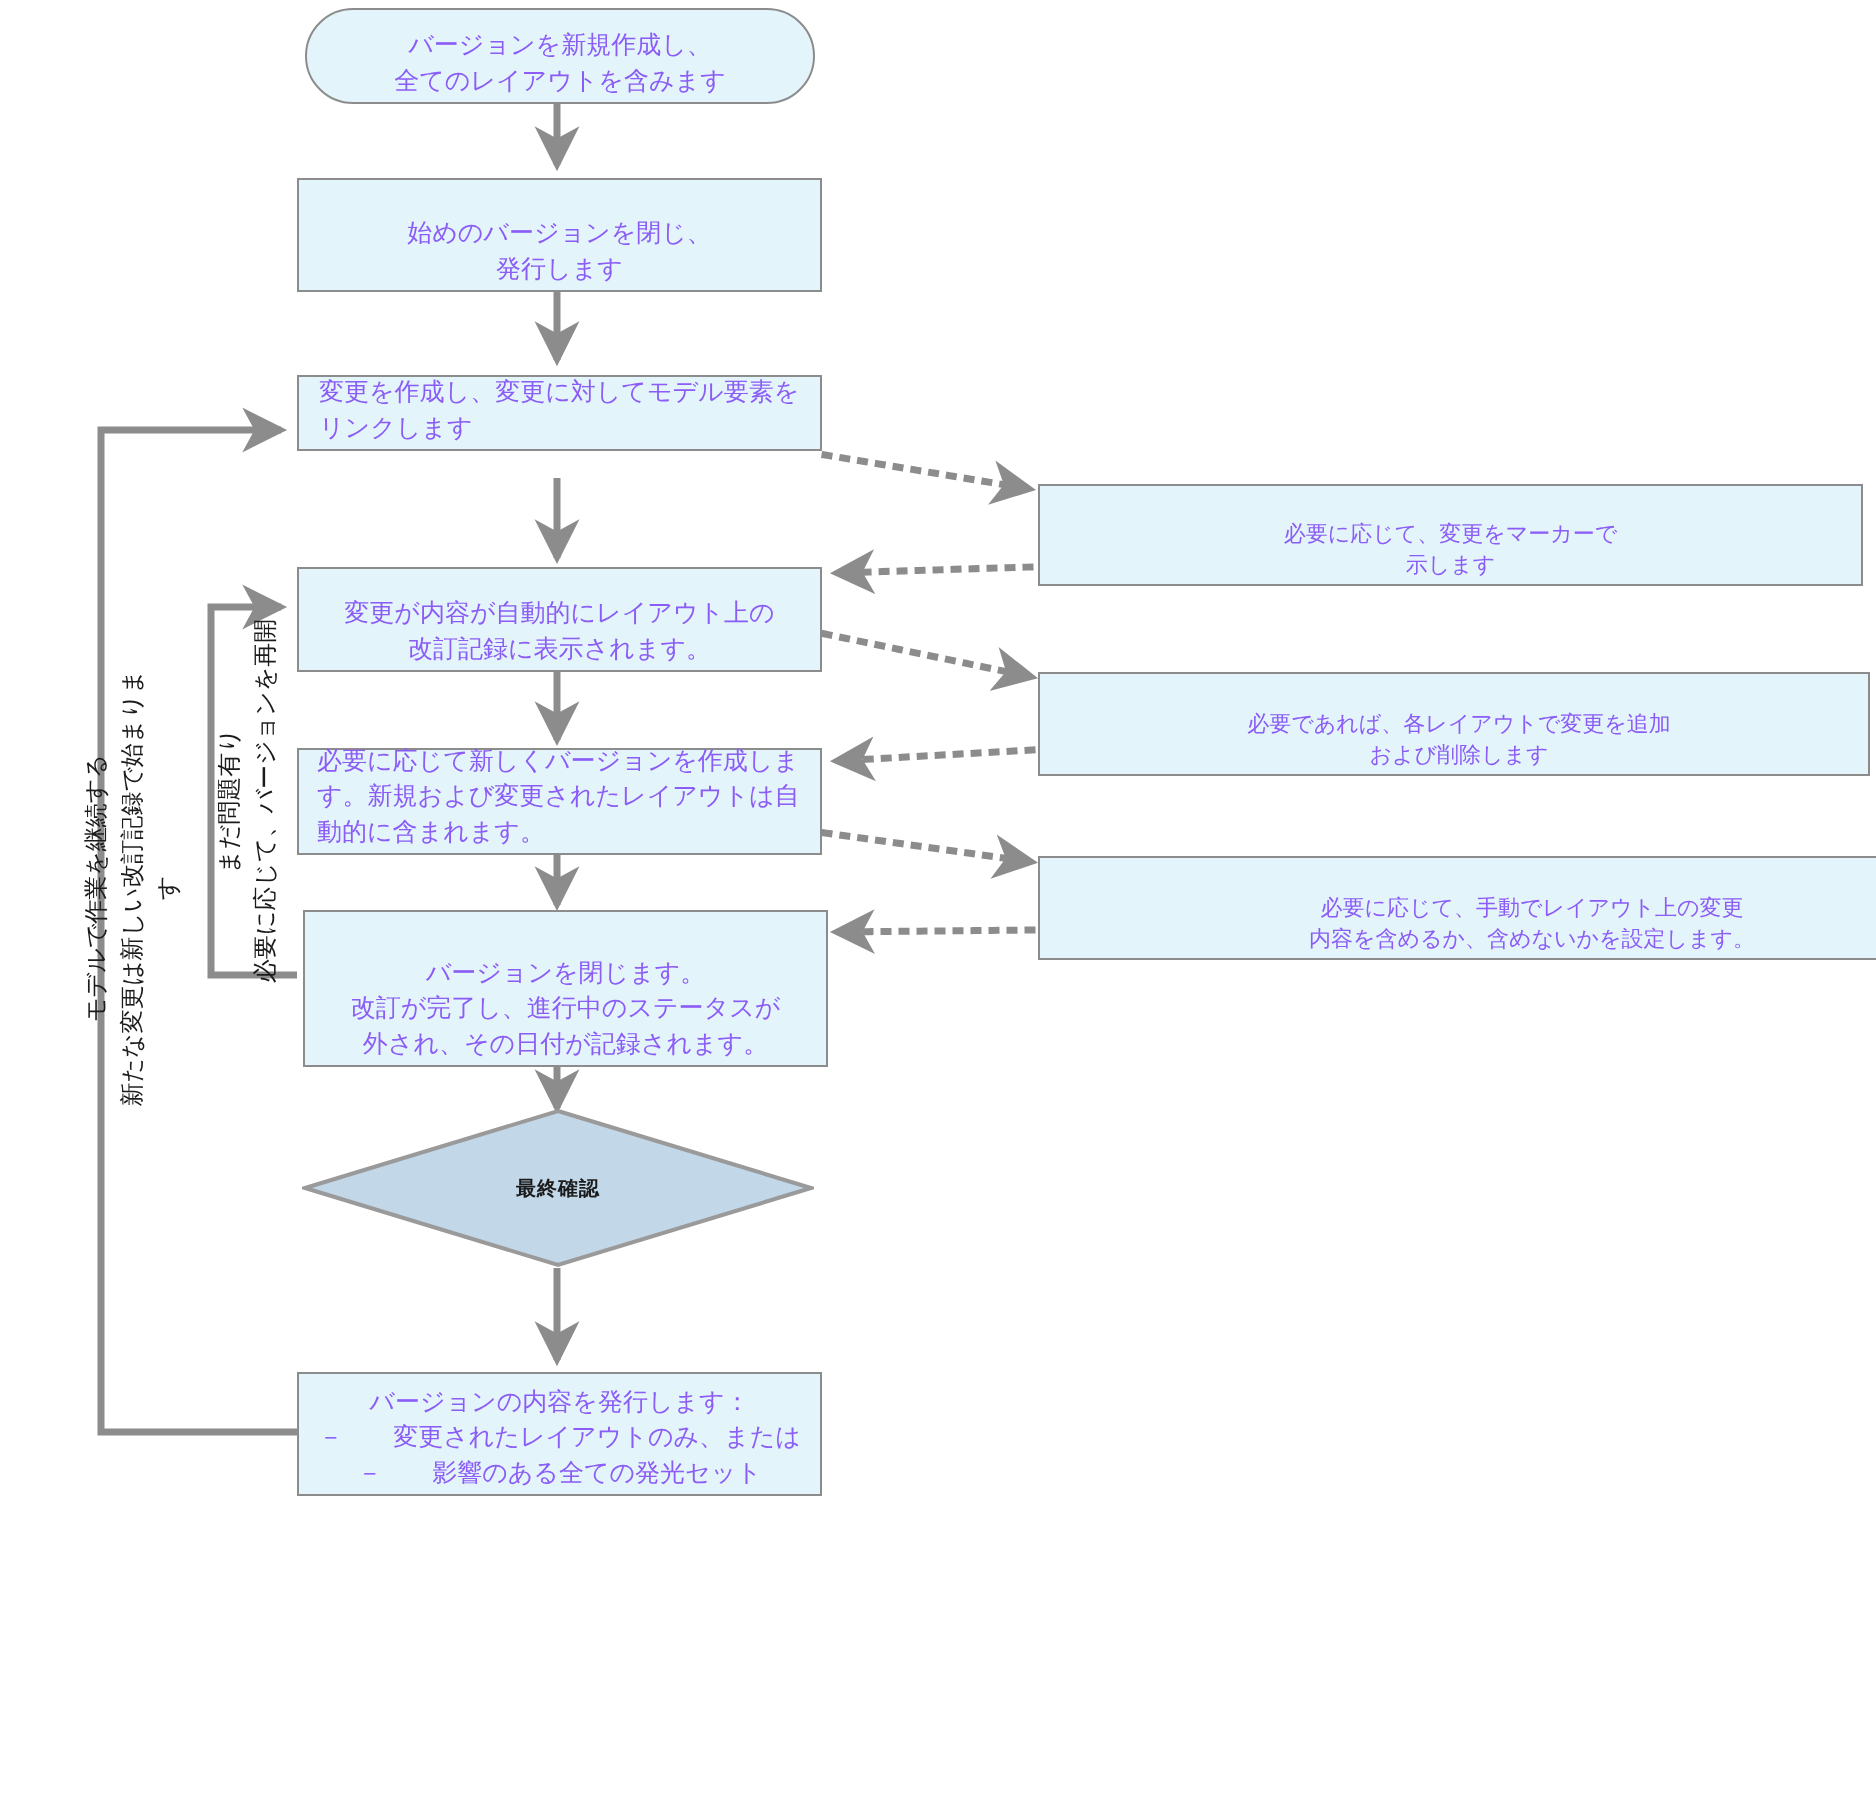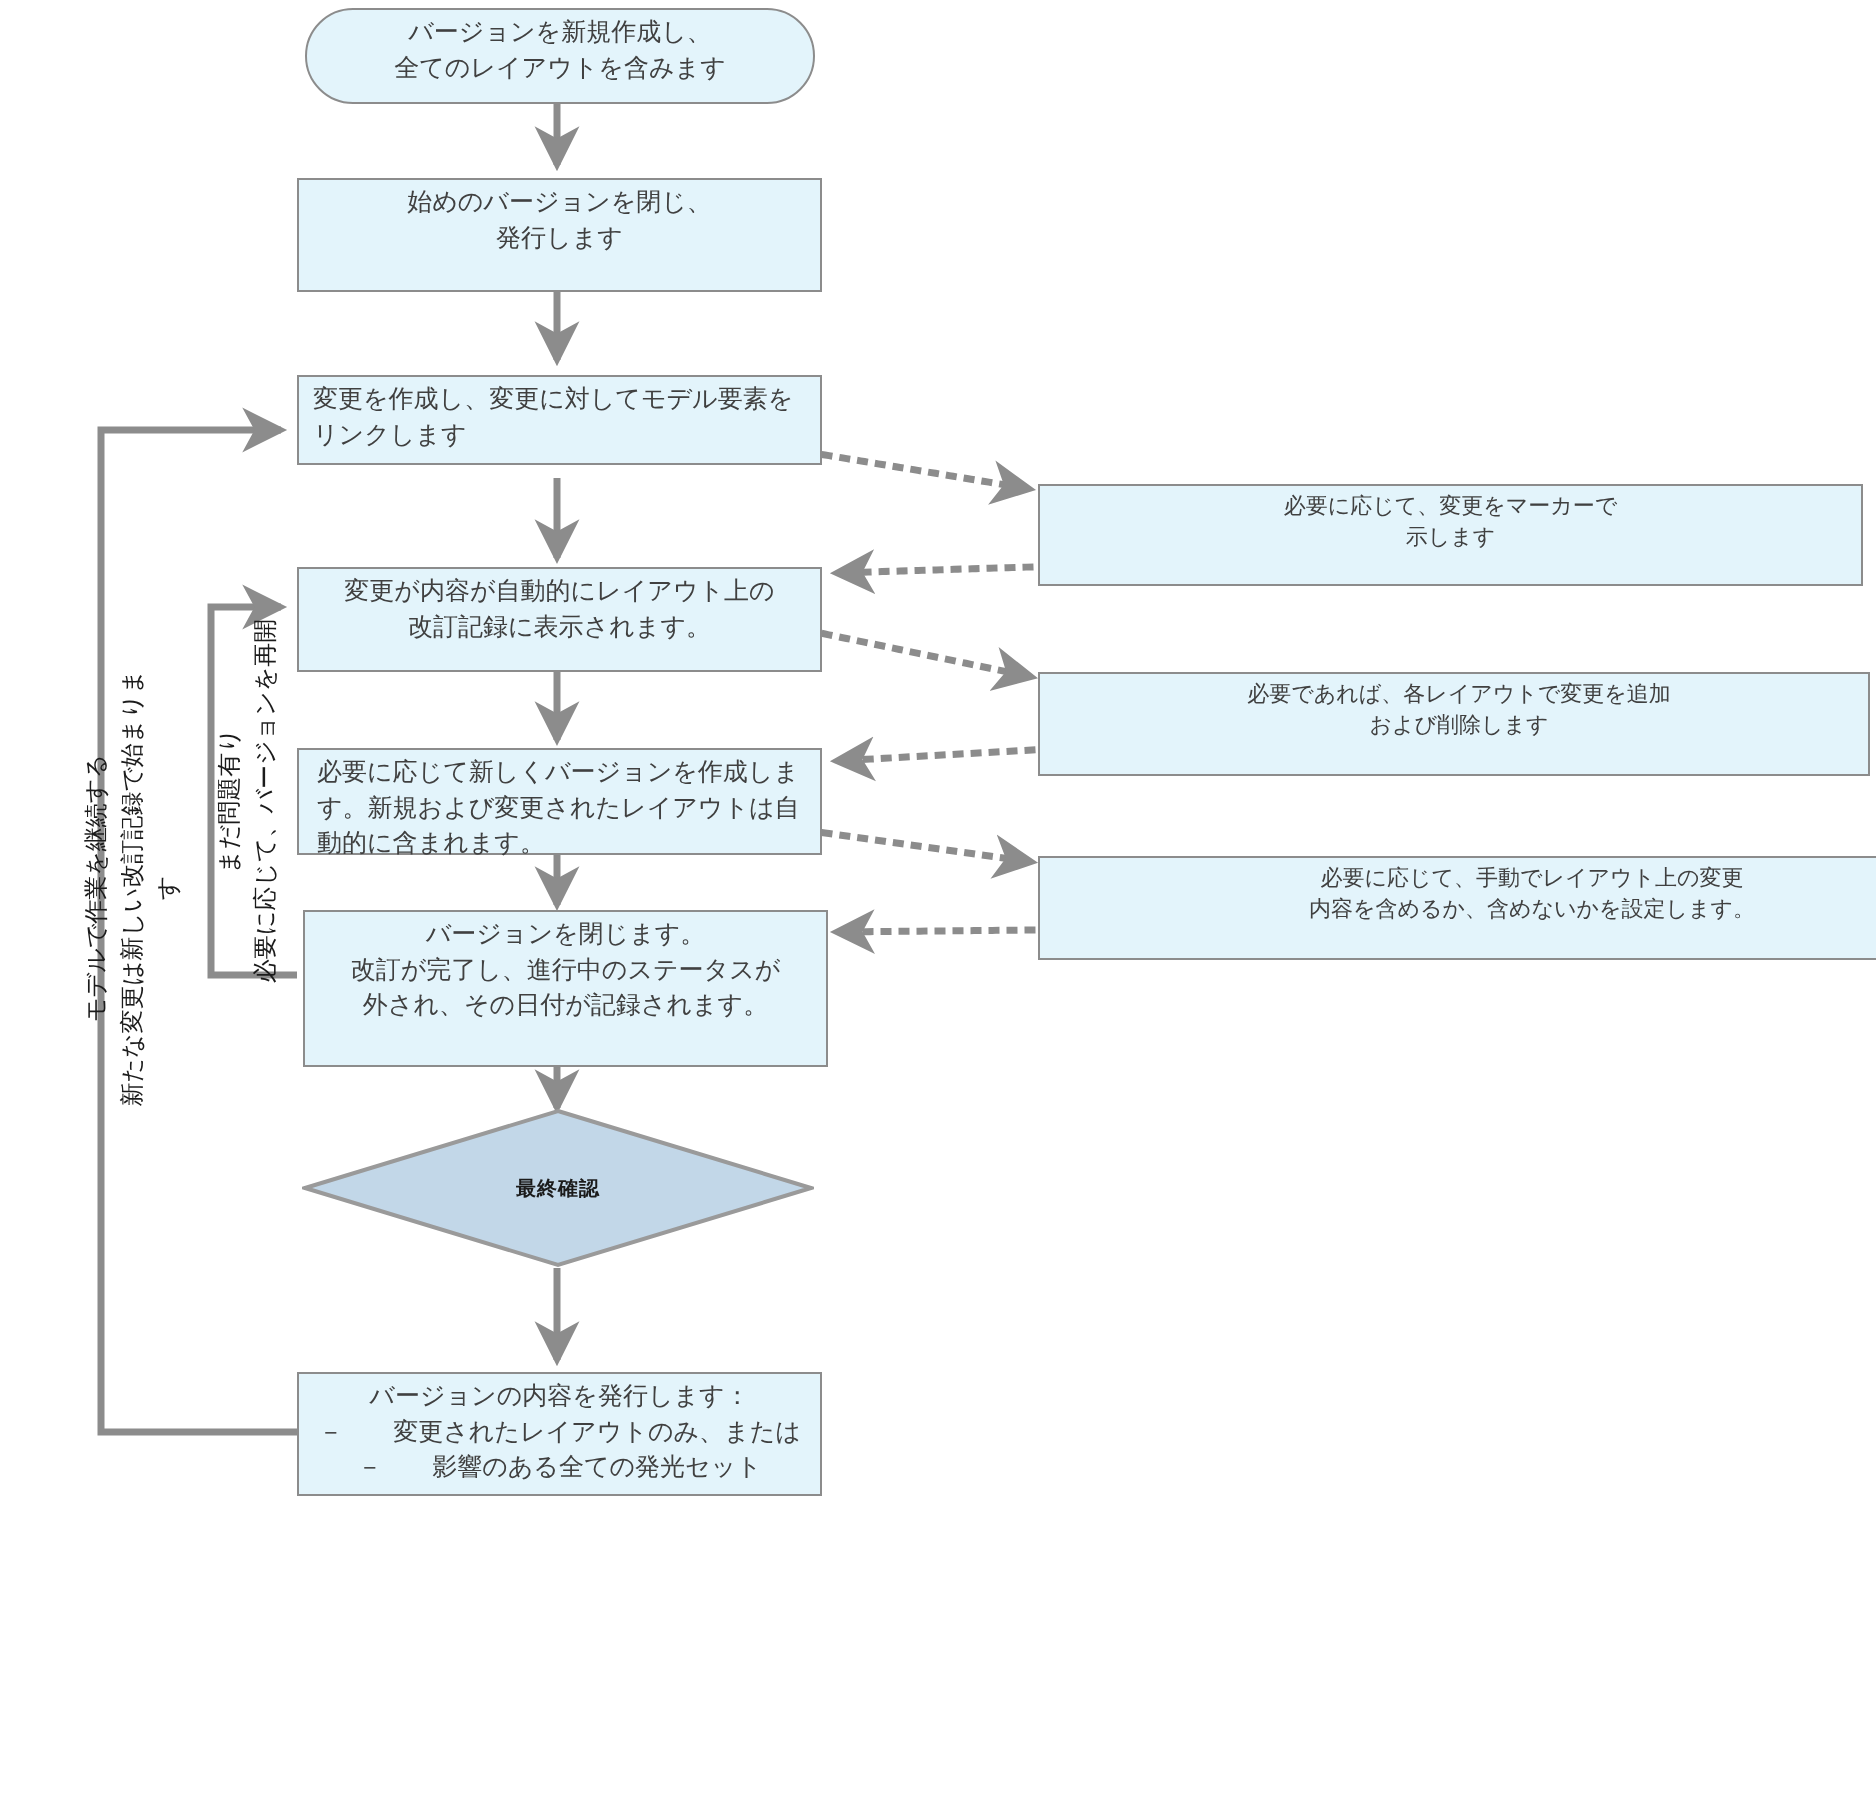--- a/index.html
+++ b/index.html
@@ -24,24 +24,24 @@
     width: 1876px;
     height: 1814px;
     pointer-events: none;
   }
   .node {
     position: absolute;
     box-sizing: border-box;
     background: #e3f4fb;
     border: 2px solid #8c8c8c;
     display: flex;
-    align-items: flex-start;
+    align-items: flex-end;
     justify-content: center;
     text-align: center;
-    color: #404040;
+    color: #8b5cf6;
     font-size: 25px;
     line-height: 1.42;
     white-space: pre-line;
     padding: 4px 12px;
     z-index: 2;
   }
   .node.terminator {
     border-radius: 56px;
   }
   .node.note {
@@ -134,21 +134,21 @@
   <div class="node terminator" style="left:305px; top:8px; width:510px; height:96px;">
     <span>バージョンを新規作成し、
 全てのレイアウトを含みます</span>
   </div>
 
   <div class="node" style="left:297px; top:178px; width:525px; height:114px;">
     <span>始めのバージョンを閉じ、
 発行します</span>
   </div>
 
-  <div class="node" style="left:297px; top:375px; width:525px; height:90px; justify-content:flex-start; text-align:left; padding-left:14px;">
+  <div class="node" style="left:297px; top:375px; width:525px; height:76px; justify-content:flex-start; text-align:left; padding-left:20px;">
     <span>変更を作成し、変更に対してモデル要素を
 リンクします</span>
   </div>
 
   <div class="node" style="left:297px; top:567px; width:525px; height:105px;">
     <span>変更が内容が自動的にレイアウト上の
 改訂記録に表示されます。</span>
   </div>
 
   <div class="node" style="left:297px; top:748px; width:525px; height:107px; justify-content:flex-start; text-align:left; padding-left:18px;">

